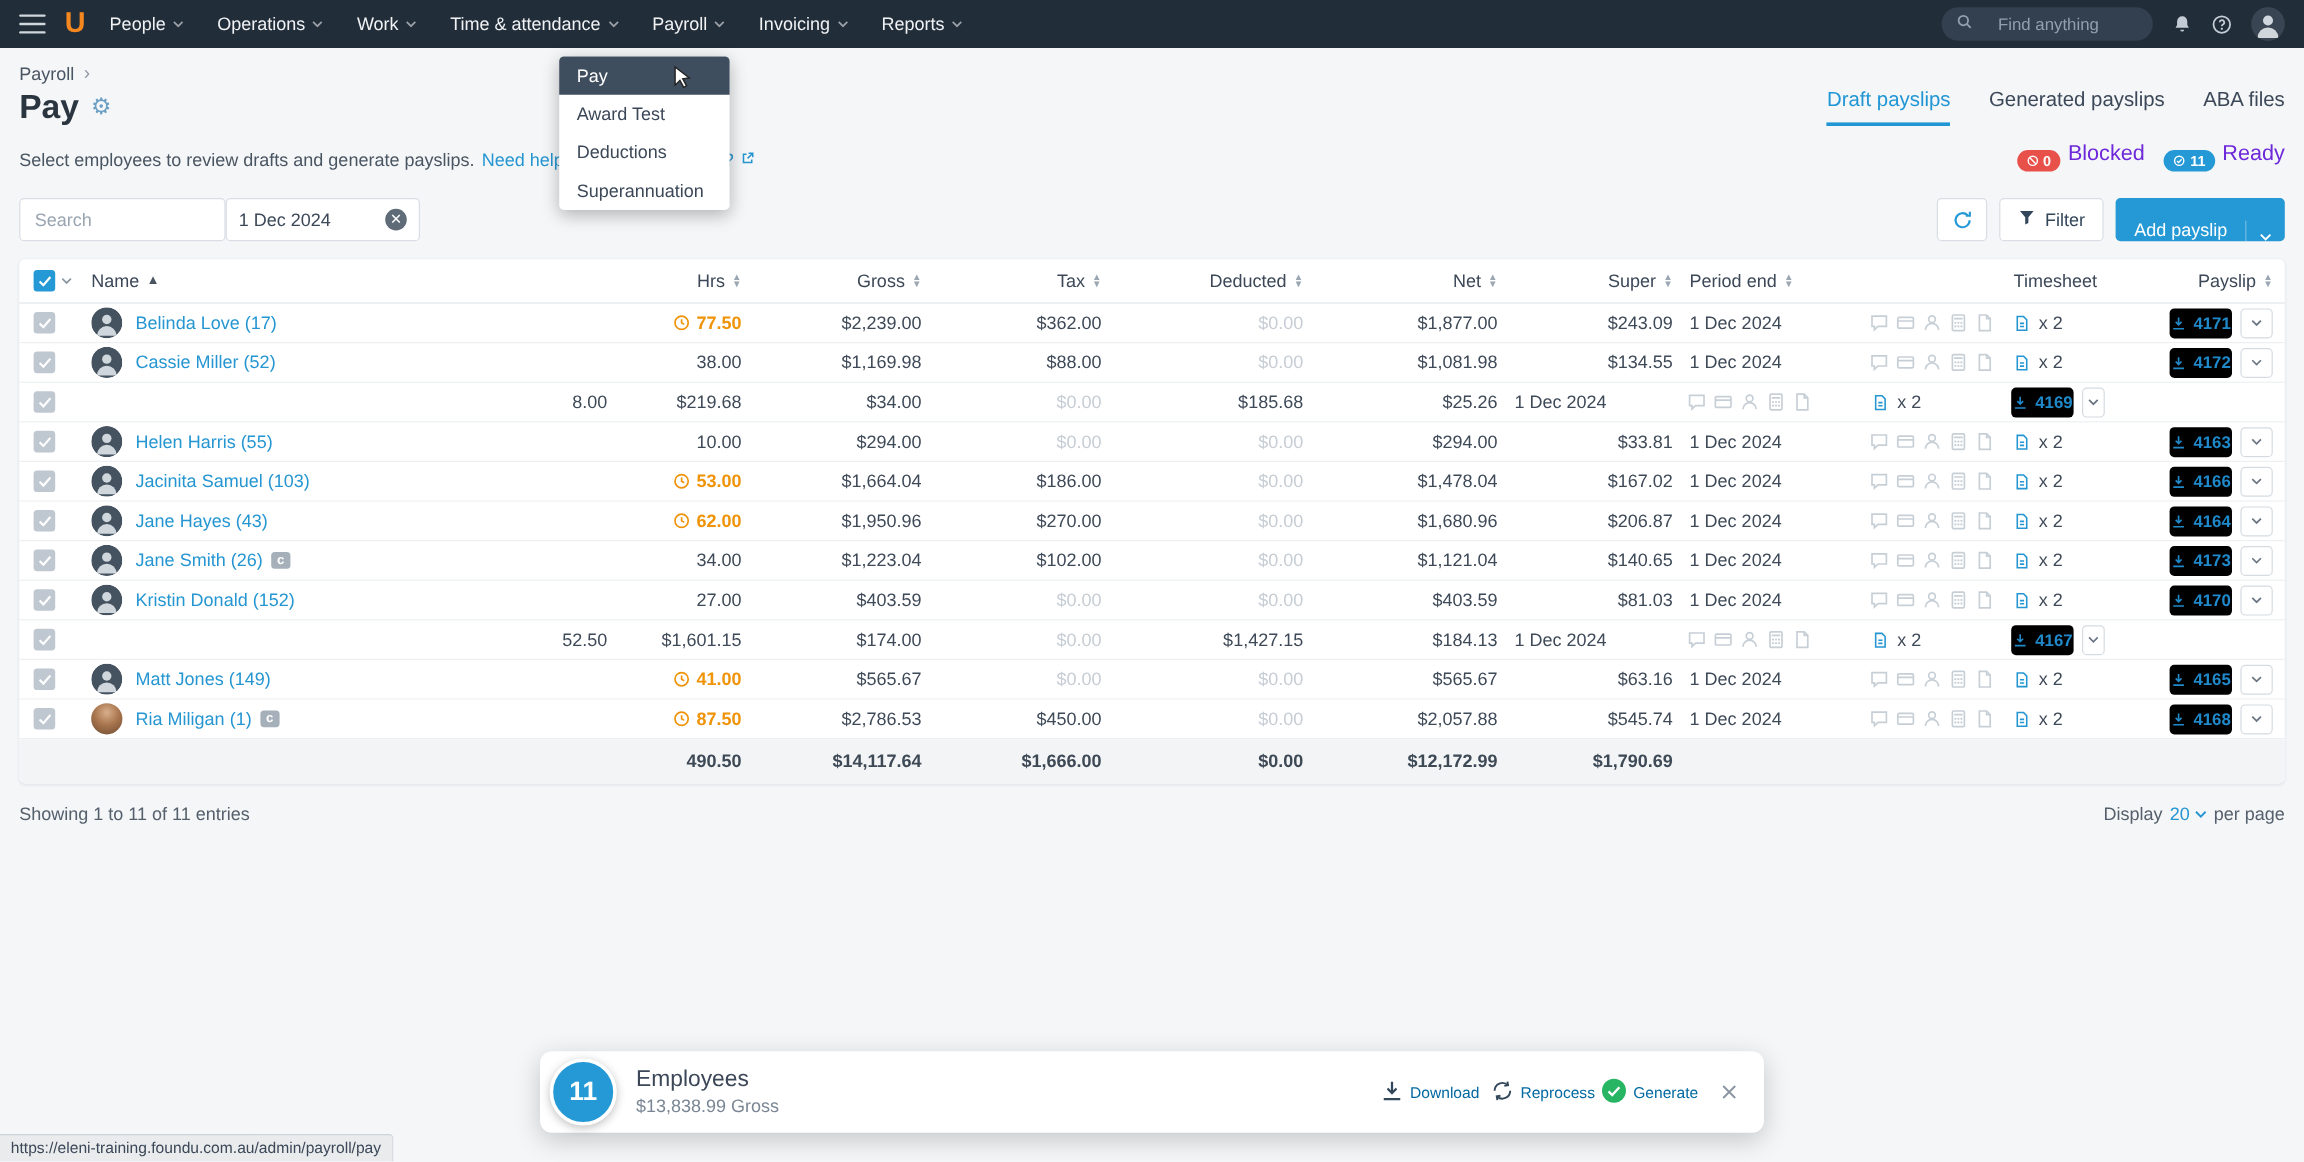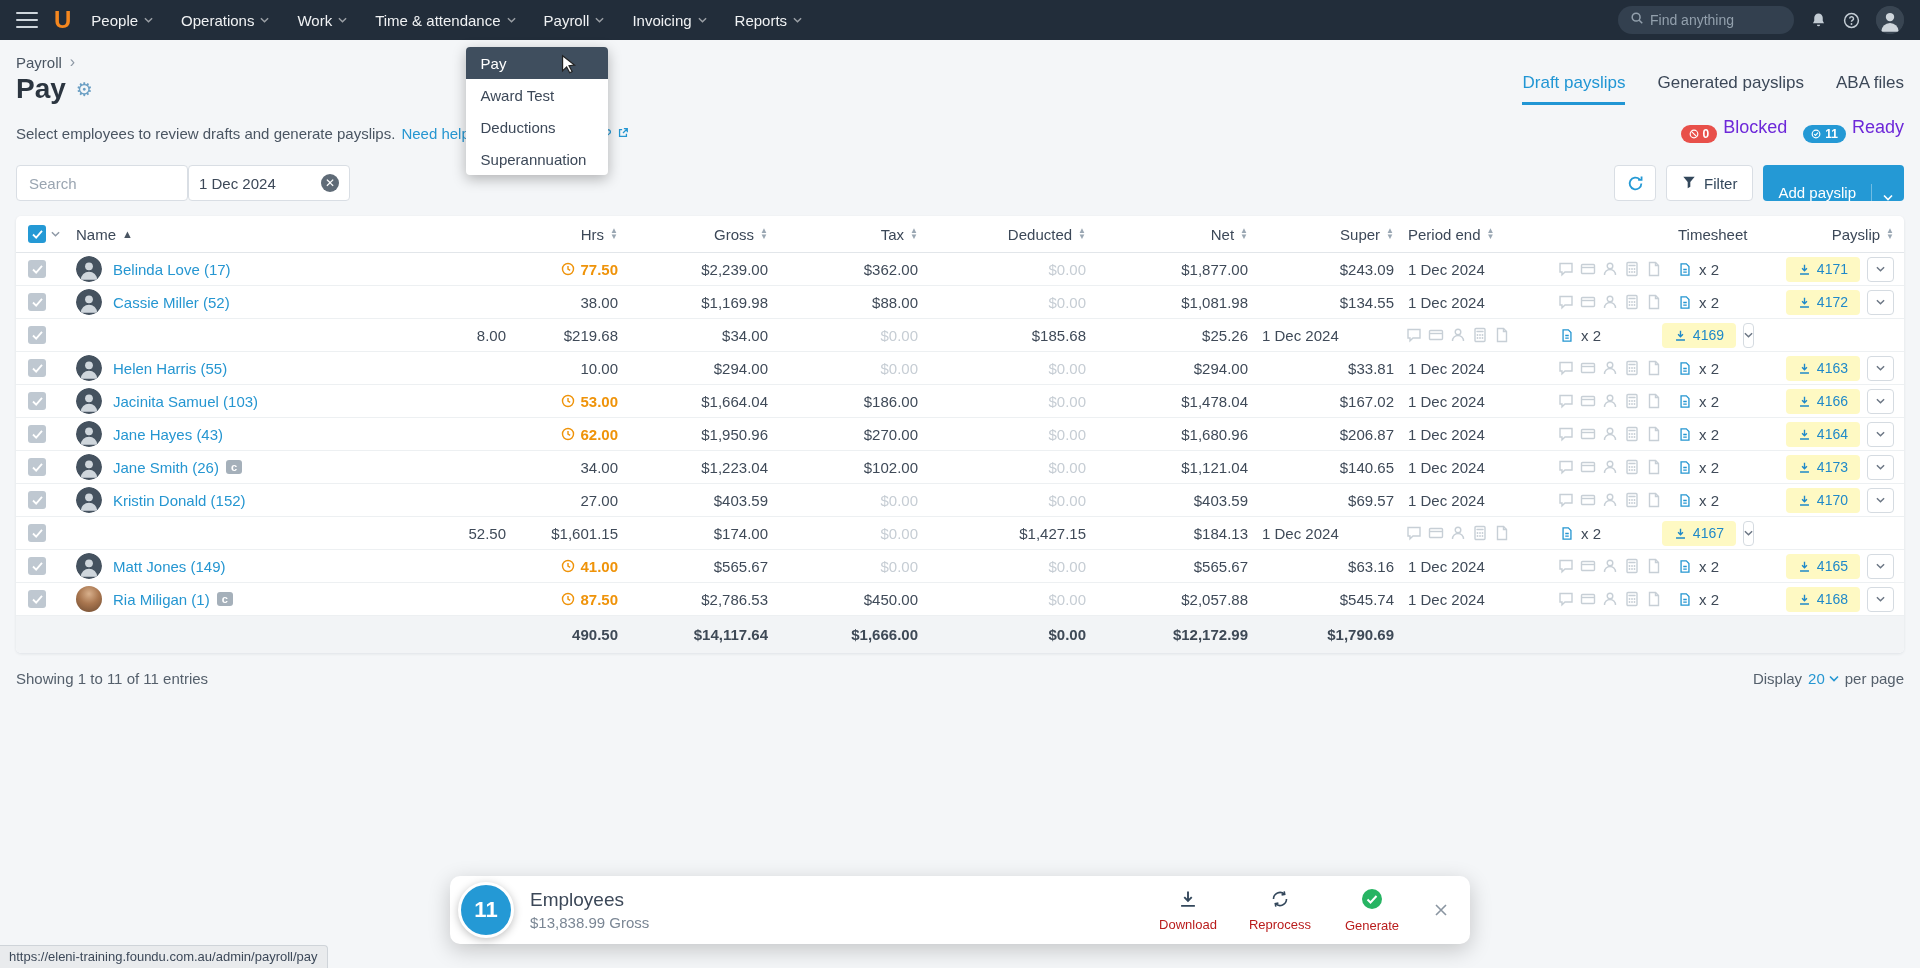--- a/index.html
+++ b/index.html
@@ -10,21 +10,21 @@
 
   
   .topnav{height:40px;background:#222d3a;display:flex;align-items:center;padding:0 16px;gap:14px;color:#eef1f4;position:relative;z-index:30}
   .hamburger{width:22px;height:16px;display:flex;flex-direction:column;justify-content:space-between;background:none;border:none;cursor:pointer}
   .hamburger span{height:2px;background:#cfd6dc;border-radius:1px}
   .logo{font-weight:900;font-size:24px;color:#f5871f;margin:0 6px 0 2px;line-height:1}
   .main-nav{display:flex;gap:28px;align-items:center;height:100%}
   .nav-item{display:flex;align-items:center;gap:6px;font-size:15px;color:#f0f2f4;cursor:pointer;height:100%;position:relative}
   .nav-item .i-chev{color:rgba(255,255,255,.55)}
   .nav-right{margin-left:auto;display:flex;align-items:center;gap:16px}
-  .global-search{display:flex;align-items:center;gap:6px;background:#33404f;border-radius:15px;height:28px;padding:12px 12px;width:176px;color:#93a0ad}
+  .global-search{display:flex;align-items:center;gap:21px;background:#33404f;border-radius:15px;height:28px;padding:12px 12px;width:176px;color:#93a0ad}
   .global-search input{background:transparent;border:none;color:#dfe5ea;font-size:14px;width:120px}
   .global-search input::placeholder{color:#93a0ad}
   .nav-ic{color:#c3ccd4;display:flex;align-items:center;cursor:pointer}
   .nav-avatar{width:28px;height:28px;border-radius:50%;overflow:hidden;background:#394552;cursor:pointer}
 
   
   .payroll-menu{position:absolute;top:calc(100% + 7px);left:-78px;width:142px;background:#fff;border-radius:4px;box-shadow:0 4px 14px rgba(0,0,0,.28);z-index:50}
   .menu-item{height:32px;display:flex;align-items:center;padding:0 15px;font-size:15px;color:#3c4858;cursor:pointer;white-space:nowrap}
   .menu-item.active{background:#3f4e5e;color:#fff;border-radius:4px 4px 0 0}
   .cursor-svg{position:absolute;left:92px;top:7px;pointer-events:none}
@@ -87,35 +87,35 @@
   .muted{color:#c6cdd4}
   .warn{color:#ef9309;font-weight:700}
   .warn svg{margin-right:5px}
   .emp-link{color:#2596d1;cursor:pointer;white-space:nowrap}
   .c-badge{background:#a5b0ba;color:#fff;font-size:11px;border-radius:3px;padding:1px 5px;margin-left:7px;font-weight:700}
   .avatar{width:26px;height:26px;border-radius:50%;overflow:hidden;flex:none;margin-right:11px}
   .avatar svg{display:block}
   .avatar.photo{background:radial-gradient(circle at 50% 30%,#d8b08c 0%,#a9764f 45%,#6d4a30 100%)}
   .ts{gap:7px;color:#3f4a58}
   .ts svg{color:#2596d1}
-  .pay-pill{background:#fef9c3;color:#1f89c9;border-radius:4px;height:25px;display:inline-flex;align-items:center;gap:6px;padding:0 12px;font-size:14px;font-weight:400;cursor:pointer}
+  .pay-pill{background:#000000;color:#1f89c9;border-radius:4px;height:25px;display:inline-flex;align-items:center;gap:6px;padding:0 1px;font-size:14px;font-weight:700;cursor:pointer}
   .pay-chev{width:27px;height:25px;border:1px solid #d5dbe1;border-radius:4px;display:inline-flex;align-items:center;justify-content:center;color:#6b7684;background:#fff;margin-left:7px;cursor:pointer}
   .totals{height:37px;background:#f2f4f6;font-weight:700;font-size:15px;color:#3e4956;border-radius:0 0 5px 5px}
 
   .pagination{display:flex;justify-content:space-between;align-items:flex-end;padding:17px 16px 0;font-size:15px;color:#55606c}
   .display-group{display:flex;align-items:center;gap:6px}
   .pp-select{color:#2596d1;cursor:pointer;display:inline-flex;align-items:center;gap:4px}
 
   
   .action-bar{position:absolute;left:50%;transform:translateX(-50%);bottom:24px;width:1020px;height:68px;background:#fff;border-radius:10px;box-shadow:0 6px 22px rgba(0,0,0,.2);display:flex;align-items:center;padding:0 22px 0 8px;gap:16px;z-index:40}
   .count-circle{width:56px;height:56px;border-radius:50%;background:#2499d5;color:#fff;font-size:22px;font-weight:700;display:flex;align-items:center;justify-content:center;border:3px solid #fff;box-shadow:0 2px 8px rgba(0,0,0,.25);flex:none}
   .ab-title{font-size:19px;color:#3c4858}
   .ab-sub{font-size:15px;color:#7a8694;margin-top:3px}
   .ab-spacer{flex:1}
-  .ab-btn{display:flex;flex-direction:column;align-items:center;gap:5px;font-size:13px;color:#b91c1c;width:76px;cursor:pointer}
+  .ab-btn{display:flex;align-items:center;gap:5px;font-size:13px;color:#0369a1;width:76px;cursor:pointer}
   .ab-close{color:#8a95a1;margin-left:8px;cursor:pointer;display:flex;align-items:center}
 
   .url-tip{position:absolute;left:0;bottom:0;background:#e9ebed;border:1px solid #cfd4d9;border-left:none;border-bottom:none;border-radius:0 4px 0 0;padding:3px 9px 4px;font-size:13px;color:#3c4858;z-index:60}
 </style>
 </head>
 <body>
 
 <div class="topnav">
   <button class="hamburger">
       <span></span>
@@ -881,21 +881,21 @@
       <a class="emp-link">Kristin Donald (152)</a>
 
     </div>
     <div class="cell c-num">
             <span>27.00</span>
           </div>
     <div class="cell c-num">$403.59</div>
     <div class="cell c-num muted">$0.00</div>
     <div class="cell c-num muted">$0.00</div>
     <div class="cell c-num">$403.59</div>
-    <div class="cell c-num">$69.57</div>
+    <div class="cell c-num">$81.03</div>
     <div class="cell c-left">1 Dec 2024</div>
     <div class="cell c-icons">
             <svg viewBox="0 0 16 16" fill="none" stroke="currentColor" stroke-width="1.4">
               <path d="M2 2.5h12v8.5H7l-3 2.8v-2.8H2z"></path>
             </svg>
             <svg viewBox="0 0 16 16" fill="none" stroke="currentColor" stroke-width="1.4">
               <rect x="1.5" y="3.5" width="13" height="9" rx="1"></rect>
               <path d="M1.5 6.5h13"></path>
             </svg>
             <svg viewBox="0 0 16 16" fill="none" stroke="currentColor" stroke-width="1.4">

